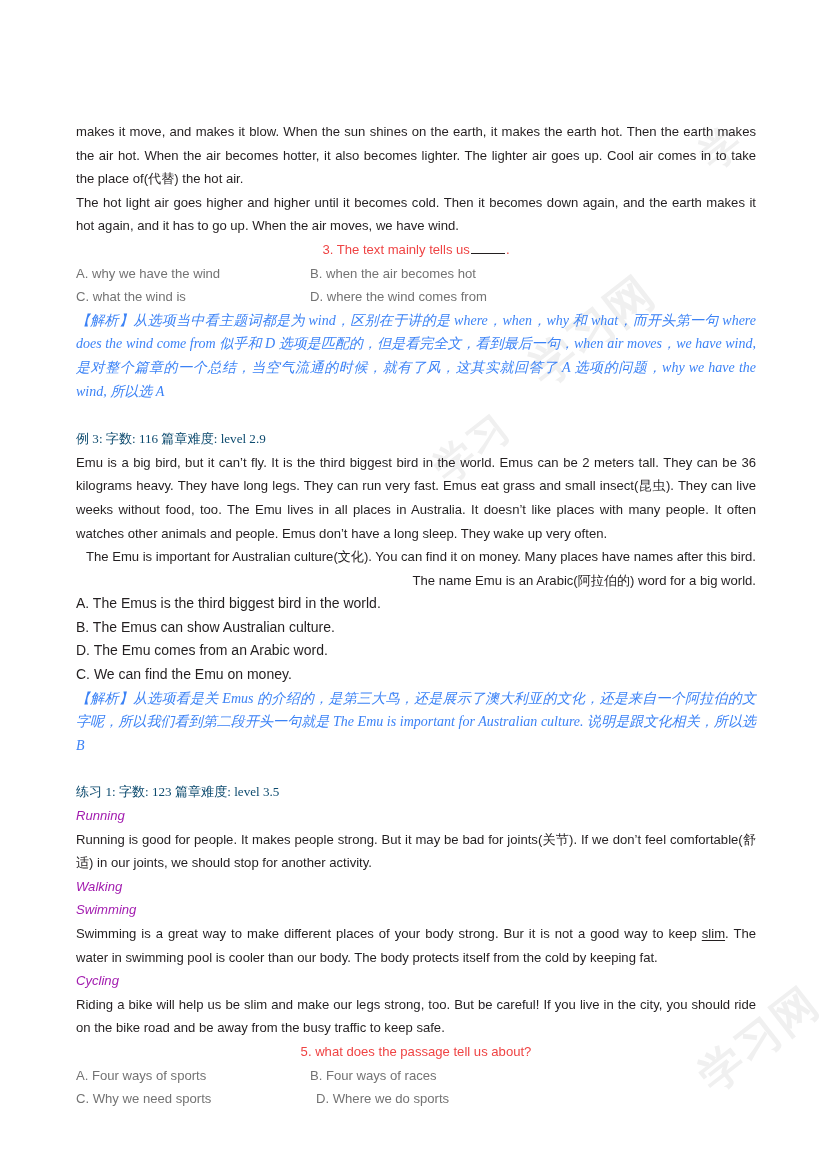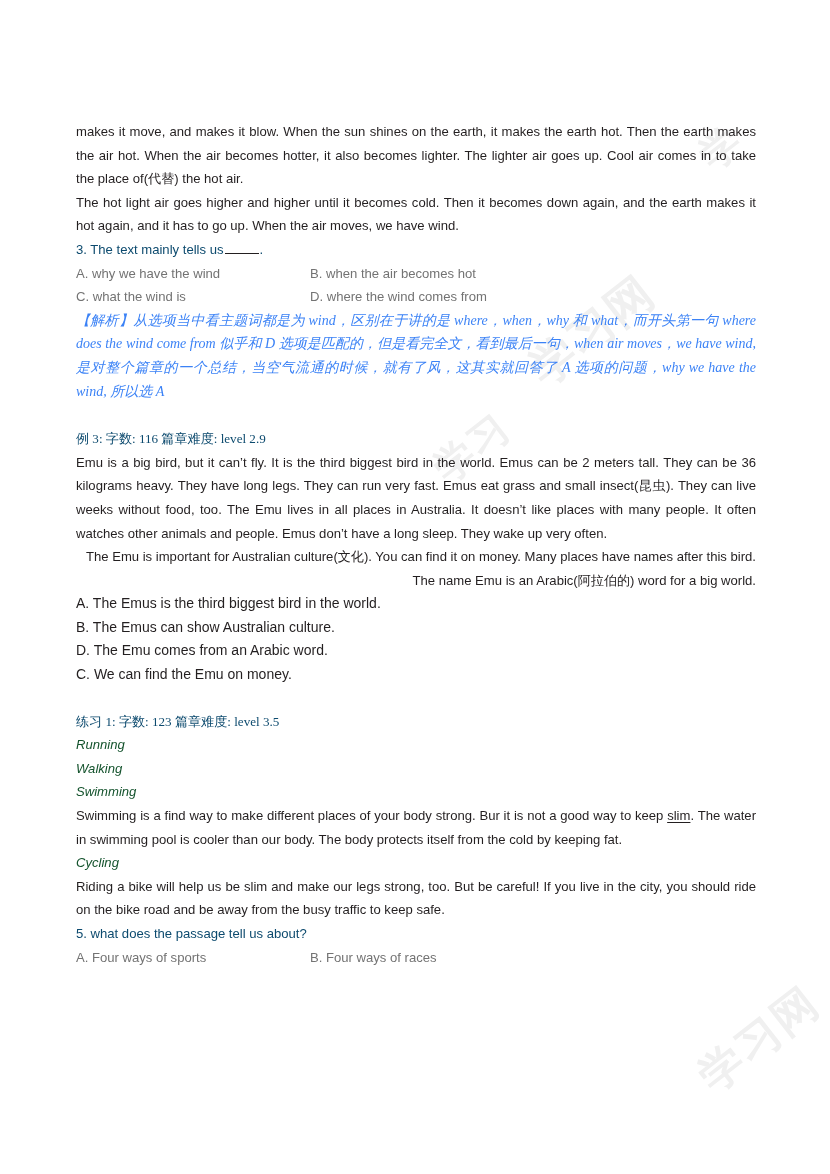--- a/index.html
+++ b/index.html
@@ -102,29 +102,30 @@
     margin: 0;
     color: #0c4a6e;
   }
 
   
   .subhead {
     font-size: 13.1px;
     line-height: 23.6px;
     margin: 0;
     font-style: italic;
-    color: #14532d;
+    color: #a21caf;
   }
 
   
   .q {
     font-size: 13.1px;
     line-height: 23.6px;
     margin: 0;
-    color: #0c4a6e;
+    color: #ef4444;
+    text-align: center;
   }
   .blank {
     display: inline-block;
     border-bottom: 1.4px solid #231f20;
     width: 34px;
     height: 12px;
     vertical-align: baseline;
     margin: 0 1px;
   }
 
@@ -189,35 +190,41 @@
     <p class="sec-head cjk-inline">例 3: 字数: 116  篇章难度: level 2.9</p>
     <p class="para">Emu is a big bird, but it can’t fly. It is the third biggest bird in the world. Emus can be 2 meters tall. They can be 36 kilograms heavy. They have long legs. They can run very fast. Emus eat grass and small insect(昆虫). They can live weeks without food, too. The Emu lives in all places in Australia. It doesn’t like places with many people. It often watches other animals and people. Emus don’t have a long sleep. They wake up very often.</p>
     <p class="para nojustify">The Emu is important for Australian culture(文化). You can find it on money. Many places have names after this bird.</p>
     <p class="para nojustify">The name Emu is an Arabic(阿拉伯的) word for a big world.</p>
 
     <p class="opt-full">A. The Emus is the third biggest bird in the world.</p>
     <p class="opt-full">B. The Emus can show Australian culture.</p>
     <p class="opt-full">D. The Emu comes from an Arabic word.</p>
     <p class="opt-full">C. We can find the Emu on money.</p>
 
+    <p class="cn"><span>【解析】</span><span>从选项看是关 Emus 的介绍的，是第三大鸟，还是展示了澳大利亚的文化，还是来自一个阿拉伯的文字呢，所以我们看到第二段开头一句就是 The Emu is important for Australian culture. 说明是跟文化相关，所以选 B</span></p>
 
     <div class="gap-md"></div>
 
     <p class="sec-head cjk-inline">练习 1: 字数: 123  篇章难度: level 3.5</p>
 
     <p class="subhead">Running</p>
+    <p class="para">Running is good for people. It makes people strong. But it may be bad for joints(关节). If we don’t feel comfortable(舒适) in our joints, we should stop for another activity.</p>
 
     <p class="subhead">Walking</p>
 
     <p class="subhead">Swimming</p>
-    <p class="para"><span>Swimming is a find way to make different places of your body strong. Bur it is not a good way to keep </span><span class="u">slim</span><span>. The water in swimming pool is cooler than our body. The body protects itself from the cold by keeping fat.</span></p>
+    <p class="para"><span>Swimming is a great way to make different places of your body strong. Bur it is not a good way to keep </span><span class="u">slim</span><span>. The water in swimming pool is cooler than our body. The body protects itself from the cold by keeping fat.</span></p>
 
     <p class="subhead">Cycling</p>
     <p class="para">Riding a bike will help us be slim and make our legs strong, too. But be careful! If you live in the city, you should ride on the bike road and be away from the busy traffic to keep safe.</p>
 
     <p class="q">5. what does the passage tell us about?</p>
     <div class="opt-row">
       <div class="opt-a">A. Four ways of sports</div>
       <div class="opt-b">B. Four ways of races</div>
     </div>
+    <div class="opt-row">
+      <div class="opt-a">C. Why we need sports</div>
+      <div class="opt-b indent">D. Where we do sports</div>
+    </div>
 
   </div>
 </div>
 
 </body></html>

